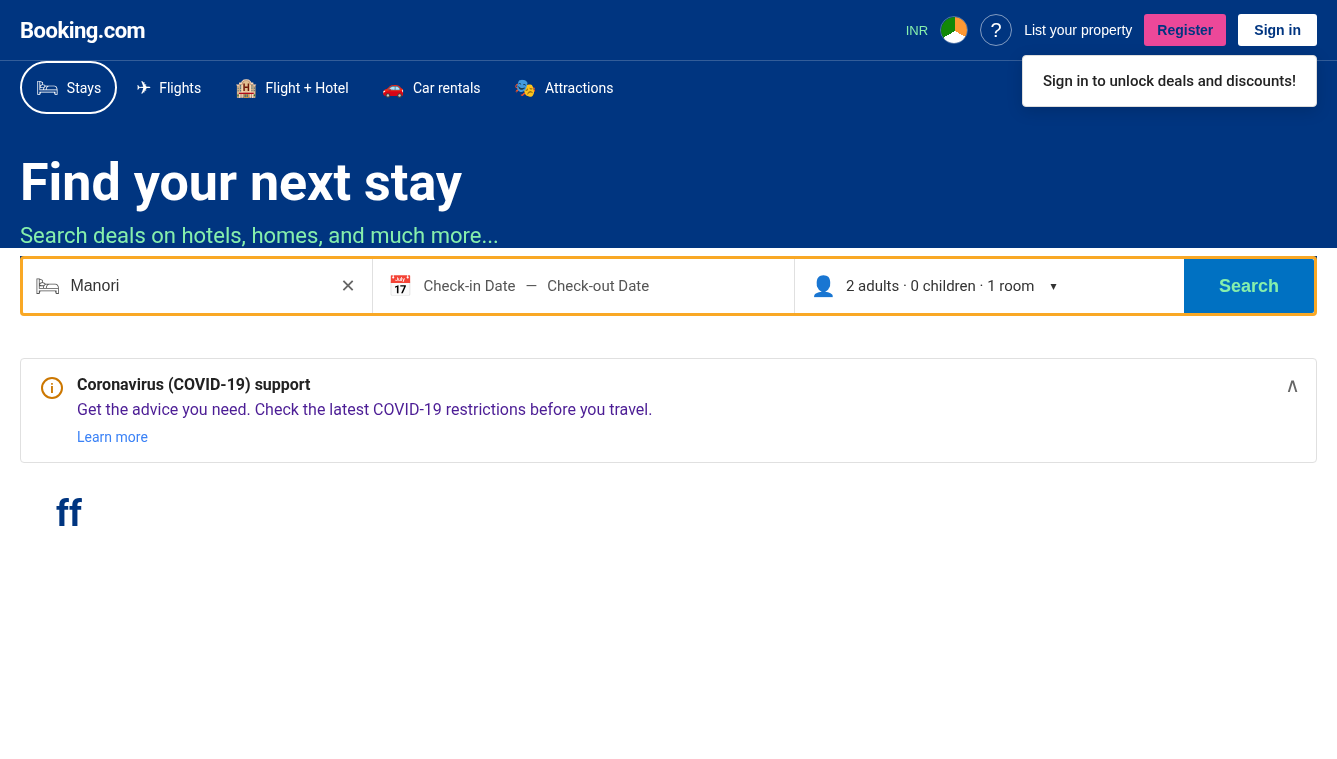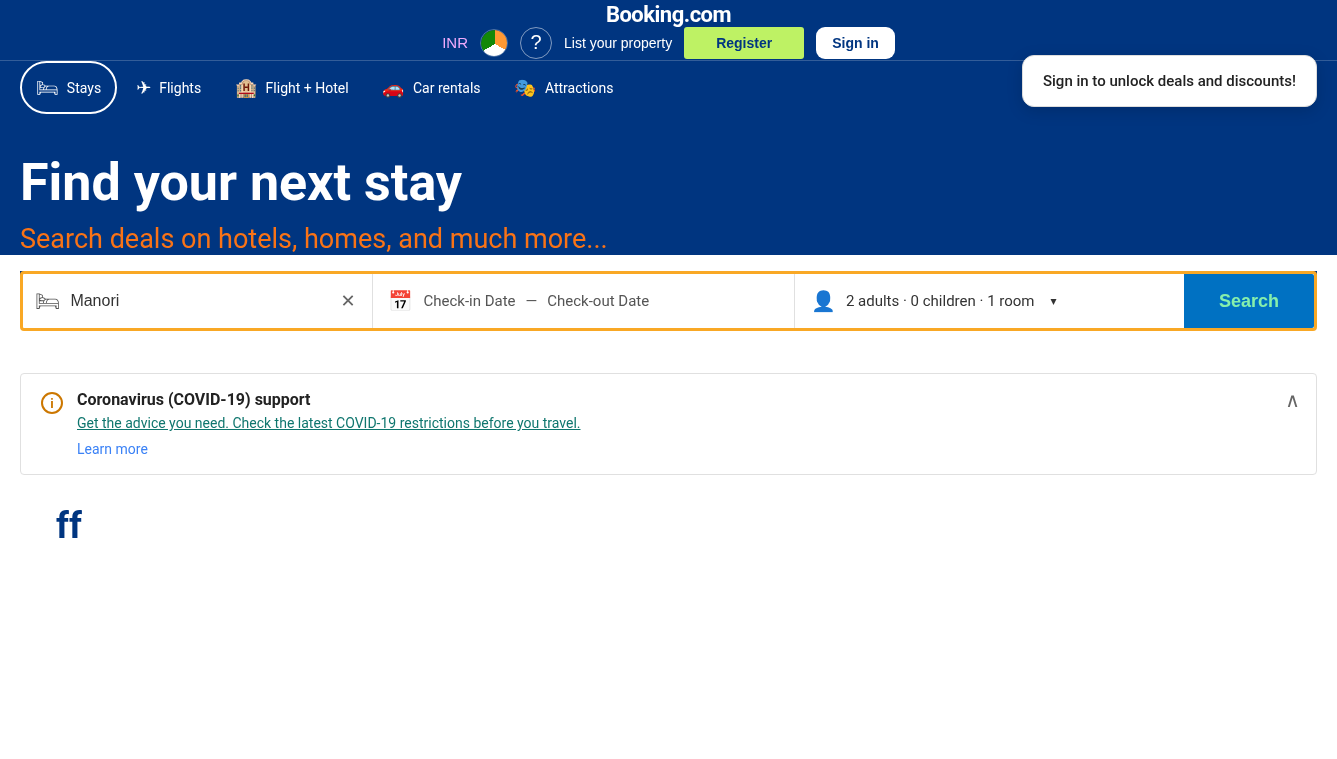--- a/index.html
+++ b/index.html
@@ -4,41 +4,40 @@
   <style>
     * { margin: 0; padding: 0; box-sizing: border-box; }
     body { font-family: -apple-system, BlinkMacSystemFont, 'Segoe UI', Roboto, sans-serif; overflow-x: hidden; background: #fff; }
 
     
     .header {
       background: #003580;
       padding: 0 20px;
       display: flex;
       align-items: center;
-      justify-content: center;
+      justify-content: space-between;
       height: 60px;
       position: relative;
-      flex-direction: column;
     }
     .logo {
       color: #fff;
       font-size: 22px;
       font-weight: 700;
       letter-spacing: -0.5px;
     }
     .header-right {
       display: flex;
       align-items: center;
       gap: 12px;
     }
     .currency-btn {
-      color: #f0abfc;
+      color: #86efac;
       background: none;
       border: none;
-      font-size: 15px;
+      font-size: 13px;
       cursor: pointer;
       font-weight: 500;
     }
     .flag-icon {
       width: 28px;
       height: 28px;
       border-radius: 50%;
       overflow: hidden;
       cursor: pointer;
       border: 1px solid rgba(255,255,255,0.3);
@@ -65,48 +64,48 @@
     }
     .list-property-btn {
       color: #fff;
       background: none;
       border: none;
       font-size: 14px;
       cursor: pointer;
       font-weight: 500;
     }
     .register-btn {
-      background: #bef264;
+      background: #ec4899;
       color: #003580;
       border: none;
-      padding: 8px 32px;
+      padding: 8px 13px;
       border-radius: 3px;
       font-size: 14px;
       font-weight: 600;
       cursor: pointer;
     }
     .signin-btn {
       background: #fff;
       color: #003580;
       border: none;
       padding: 8px 16px;
-      border-radius: 9px;
+      border-radius: 3px;
       font-size: 14px;
       font-weight: 600;
       cursor: pointer;
     }
 
     
     .signin-tooltip {
       position: absolute;
       top: 55px;
       right: 20px;
       background: #fff;
       border: 1px solid #ddd;
-      border-radius: 12px;
+      border-radius: 4px;
       padding: 16px 20px;
       font-size: 15px;
       font-weight: 500;
       color: #222;
       box-shadow: 0 4px 16px rgba(0,0,0,0.15);
       white-space: nowrap;
       z-index: 100;
     }
 
     
@@ -138,24 +137,24 @@
       font-size: 18px;
     }
     .hero-title {
       color: #fff;
       font-size: 52px;
       font-weight: 700;
       margin-bottom: 12px;
       line-height: 1.1;
     }
     .hero-subtitle {
-      color: #f97316;
-      font-size: 27px;
+      color: #86efac;
+      font-size: 22px;
       font-weight: 400;
-      margin-bottom: 16px;
+      margin-bottom: 8px;
     }
     .search-bar {
       display: flex;
       align-items: stretch;
       border: 3px solid #f9a825;
       border-radius: 4px;
       margin: 0 0 12px 0;
       background: #fff;
       position: relative;
       top: -30px;
@@ -268,24 +267,23 @@
       margin-top: 2px;
     }
     .covid-content { flex: 1; }
     .covid-title {
       font-size: 16px;
       font-weight: 700;
       color: #222;
       margin-bottom: 6px;
     }
     .covid-text {
-      font-size: 14px;
-      color: #0f766e;
+      font-size: 16px;
+      color: #4c1d95;
       margin-bottom: 8px;
-      text-decoration: underline;
     }
     .covid-link {
       color: #3b82f6;
       font-size: 14px;
       text-decoration: none;
       cursor: pointer;
     }
     .covid-close {
       background: none;
       border: none;

